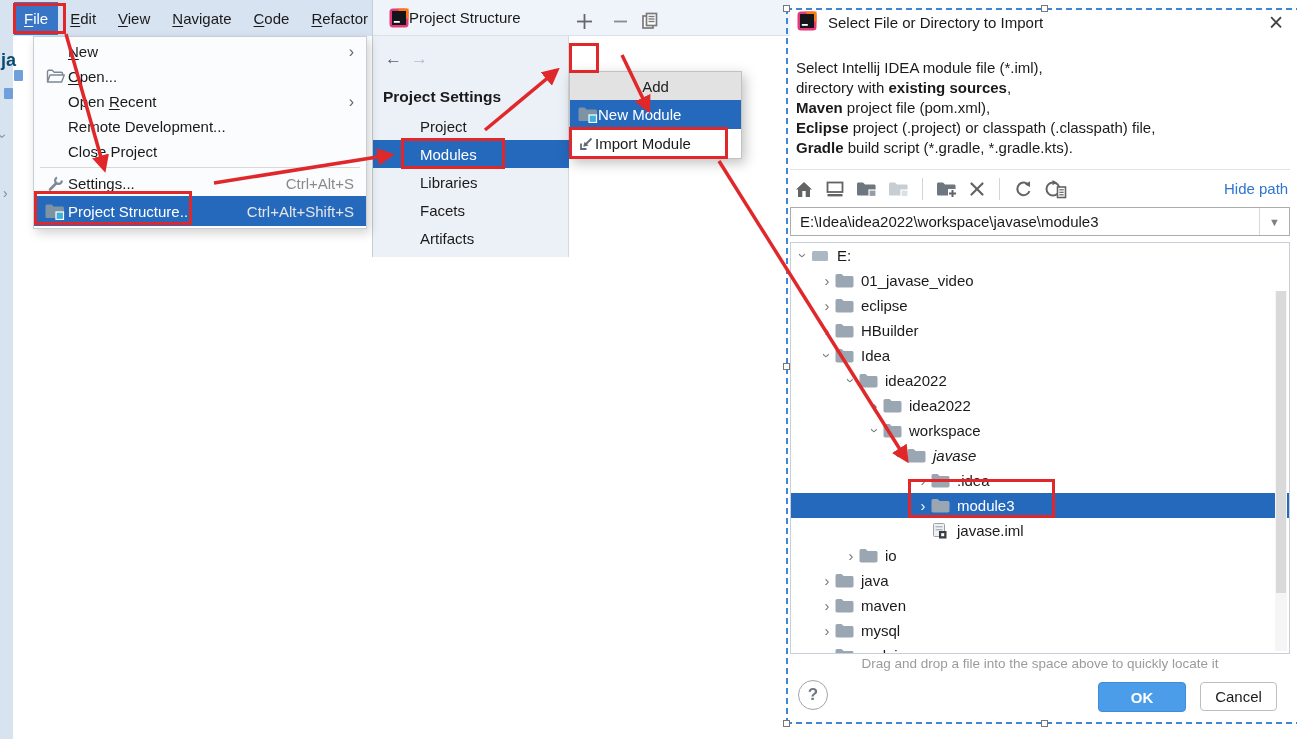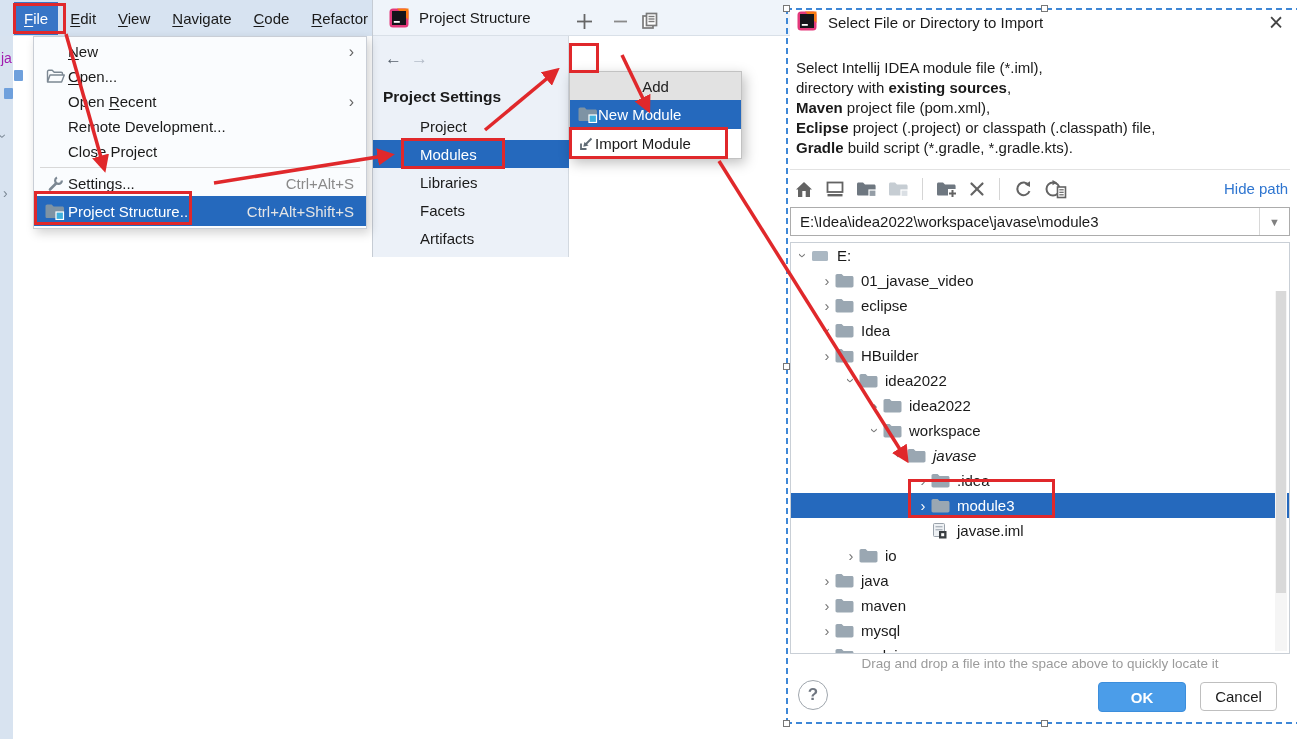--- a/index.html
+++ b/index.html
@@ -8,21 +8,21 @@
   }
   *{box-sizing:border-box}
   body{margin:0;background:#fff}
   .canvas{position:relative;width:1297px;height:739px;overflow:hidden;background:#fff;
     font-family:"Liberation Sans",sans-serif;font-size:15px;color:#1a1a1a}
   .abs{position:absolute}
   u{text-underline-offset:2px}
 
   
   .lstrip{left:0;top:36px;width:13px;height:703px;background:#D8E3F0}
-  .lfrag{color:#a21caf;font-weight:normal;font-size:14px}
+  .lfrag{color:#0c4a6e;font-weight:bold;font-size:18px}
   .lchev{color:#7a8794;font-size:14px;display:inline-block}
   .lchev.down{transform:rotate(90deg)}
   .ldoc{width:9px;height:11px;background:#6FA0DC;border-radius:1px}
 
   
   .menubar{left:0;top:0;width:372px;height:36px;background:#D7E3F1;display:flex;align-items:center;padding-left:14px;gap:2px}
   .mb-item{padding:8px 10px;white-space:nowrap;cursor:default}
   .mb-item.sel{background:var(--menu-blue);color:#fff}
 
   
@@ -32,21 +32,21 @@
   .fm-row.sel{background:var(--sel-blue);color:#fff;height:30px}
   .fm-icon{width:26px;display:flex;justify-content:center;align-items:center}
   .fm-spring{flex:1}
   .fm-shortcut{color:#8A8A8A}
   .fm-row.sel .fm-shortcut{color:#e5e5e5}
   .fm-sub{color:#666;font-size:16px;line-height:1}
   .fm-sep{height:1px;background:#D8D8D8;margin:3px 6px}
 
   
   .psdlg{left:372px;top:0;width:418px;height:257px;background:#fff;border-left:1px solid #C6CCD4}
-  .ps-title{height:36px;background:#EFF4FA;border-bottom:1px solid #D9E0E8;display:flex;align-items:center;padding-left:16px;gap:10px}
+  .ps-title{height:36px;background:#EFF4FA;border-bottom:1px solid #D9E0E8;display:flex;align-items:center;padding-left:16px;}
   .ps-left{position:absolute;left:0;top:36px;width:196px;height:221px;background:#ECF1F8;border-right:1px solid #D3D9E0}
   .nav-arrow{position:absolute;font-size:17px}
   .ps-header{position:absolute;left:10px;top:88px;font-weight:bold;font-size:15.5px}
   .ps-items{position:absolute;left:0;top:112px;width:196px}
   .ps-item{height:28px;display:flex;align-items:center;padding-left:47px}
   .ps-item.sel{background:var(--sel-blue);color:#fff}
   .tbbtn{position:absolute;display:flex;align-items:center;justify-content:center;width:22px;height:22px}
 
   
   .add-popup{position:absolute;left:196px;top:71px;width:173px;background:#fff;border:1px solid #C2C2C2;
@@ -361,36 +361,36 @@
       <div class="tree-row" style="padding-left: 28px;">
         <span class="chev">›</span>
         <span class="t-icon">
           <svg width="19" height="15">
             <path d="M0.5 2.8 C0.5 1.7 1.2 1 2.2 1 H6.6 L8.6 3 H16.8 C17.8 3 18.5 3.7 18.5 4.7 V12.8 C18.5 13.9 17.8 14.5 16.8 14.5 H2.2 C1.2 14.5 0.5 13.9 0.5 12.8 Z" fill="#9AA7B2"></path>
           </svg>
         </span>
         <span class="t-label">eclipse</span>
       </div>
       <div class="tree-row" style="padding-left: 28px;">
+        <span class="chev">›</span>
+        <span class="t-icon">
+          <svg width="19" height="15">
+            <path d="M0.5 2.8 C0.5 1.7 1.2 1 2.2 1 H6.6 L8.6 3 H16.8 C17.8 3 18.5 3.7 18.5 4.7 V12.8 C18.5 13.9 17.8 14.5 16.8 14.5 H2.2 C1.2 14.5 0.5 13.9 0.5 12.8 Z" fill="#9AA7B2"></path>
+          </svg>
+        </span>
+        <span class="t-label">HBuilder</span>
+      </div>
+      <div class="tree-row" style="padding-left: 28px;">
         <span class="chev exp">›</span>
         <span class="t-icon">
           <svg width="19" height="15">
             <path d="M0.5 2.8 C0.5 1.7 1.2 1 2.2 1 H6.6 L8.6 3 H16.8 C17.8 3 18.5 3.7 18.5 4.7 V12.8 C18.5 13.9 17.8 14.5 16.8 14.5 H2.2 C1.2 14.5 0.5 13.9 0.5 12.8 Z" fill="#9AA7B2"></path>
           </svg>
         </span>
         <span class="t-label">Idea</span>
-      </div>
-      <div class="tree-row" style="padding-left: 28px;">
-        <span class="chev">›</span>
-        <span class="t-icon">
-          <svg width="19" height="15">
-            <path d="M0.5 2.8 C0.5 1.7 1.2 1 2.2 1 H6.6 L8.6 3 H16.8 C17.8 3 18.5 3.7 18.5 4.7 V12.8 C18.5 13.9 17.8 14.5 16.8 14.5 H2.2 C1.2 14.5 0.5 13.9 0.5 12.8 Z" fill="#9AA7B2"></path>
-          </svg>
-        </span>
-        <span class="t-label">HBuilder</span>
       </div>
       <div class="tree-row" style="padding-left: 52px;">
         <span class="chev exp">›</span>
         <span class="t-icon">
           <svg width="19" height="15">
             <path d="M0.5 2.8 C0.5 1.7 1.2 1 2.2 1 H6.6 L8.6 3 H16.8 C17.8 3 18.5 3.7 18.5 4.7 V12.8 C18.5 13.9 17.8 14.5 16.8 14.5 H2.2 C1.2 14.5 0.5 13.9 0.5 12.8 Z" fill="#9AA7B2"></path>
           </svg>
         </span>
         <span class="t-label">idea2022</span>
       </div>

